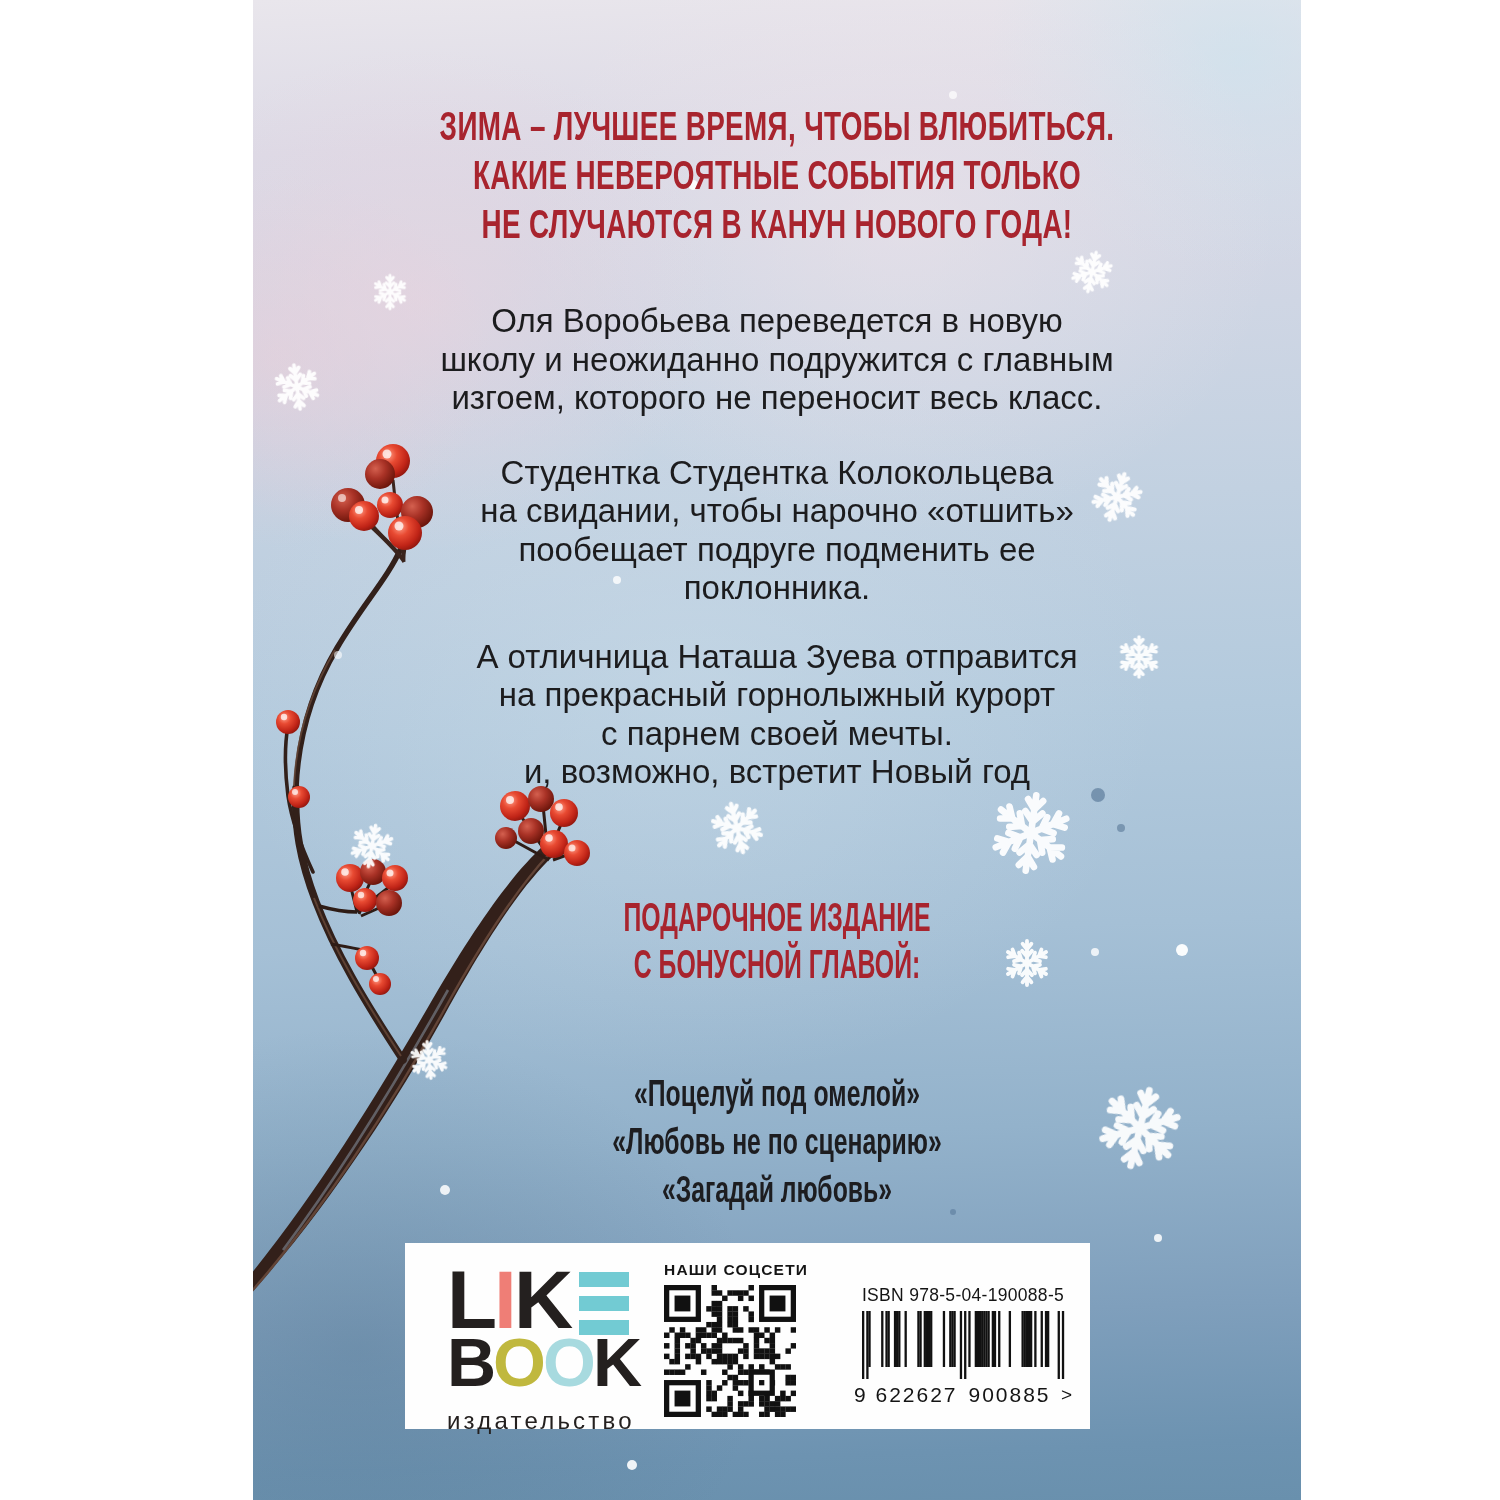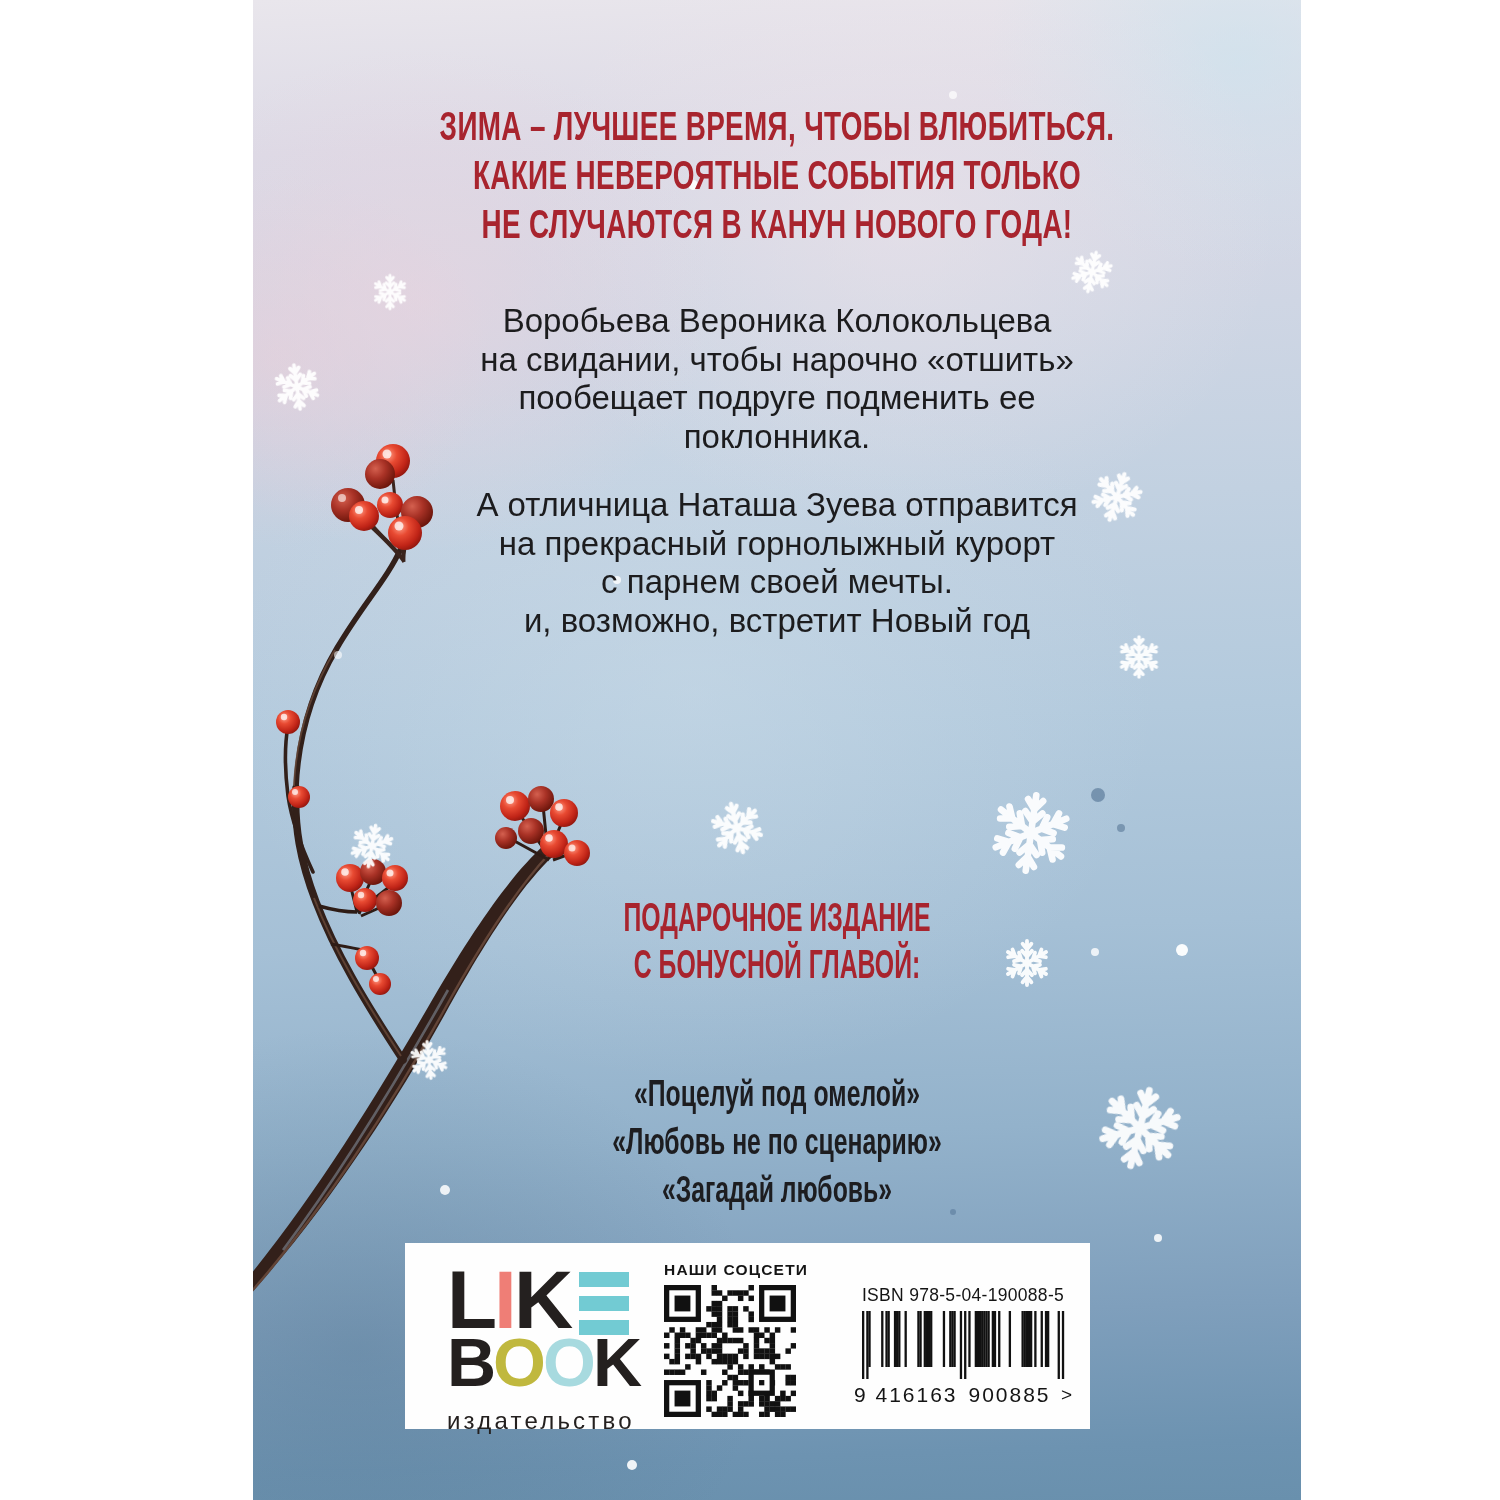--- a/index.html
+++ b/index.html
@@ -179,21 +179,26 @@
     </svg>
 
     <div class="txt hl">
       <span class="ln">ЗИМА – ЛУЧШЕЕ ВРЕМЯ, ЧТОБЫ ВЛЮБИТЬСЯ.</span>
       <span class="ln">КАКИЕ НЕВЕРОЯТНЫЕ СОБЫТИЯ ТОЛЬКО</span>
       <span class="ln">НЕ СЛУЧАЮТСЯ В КАНУН НОВОГО ГОДА!</span>
     </div>
 
     <div class="txt bodytxt">
       <p>
-        <span class="ln" style="display:block">Воробьева Вероника Колокольцева</span>
+        <span class="ln" style="display:block">Оля Воробьева переведется в новую</span>
+        <span class="ln" style="display:block">школу и неожиданно подружится с главным</span>
+        <span class="ln" style="display:block">изгоем, которого не переносит весь класс.</span>
+      </p>
+      <p>
+        <span class="ln" style="display:block">Студентка Студентка Колокольцева</span>
         <span class="ln" style="display:block">на свидании, чтобы нарочно «отшить»</span>
         <span class="ln" style="display:block">пообещает подруге подменить ее</span>
         <span class="ln" style="display:block">поклонника.</span>
       </p>
       <p class="p3">
         <span class="ln" style="display:block">А отличница Наташа Зуева отправится</span>
         <span class="ln" style="display:block">на прекрасный горнолыжный курорт</span>
         <span class="ln" style="display:block">с парнем своей мечты.</span>
         <span class="ln" style="display:block">и, возможно, встретит Новый год</span>
       </p>
@@ -497,21 +502,21 @@
               <rect x="180.2315789473684" y="0" width="2.3063157894736843" height="56" fill="#111"></rect>
               <rect x="186.61052631578946" y="0" width="2.3063157894736843" height="56" fill="#111"></rect>
               <rect x="190.86315789473684" y="0" width="2.3063157894736843" height="56" fill="#111"></rect>
               <rect x="192.9894736842105" y="0" width="2.3063157894736843" height="56" fill="#111"></rect>
               <rect x="203.62105263157895" y="0" width="2.3063157894736843" height="68" fill="#111"></rect>
               <rect x="207.8736842105263" y="0" width="2.3063157894736843" height="68" fill="#111"></rect>
             </svg>
         </div>
         <div class="bcdigits">
           <span class="d9">9</span>
-          <span class="grp">416163</span>
+          <span class="grp">622627</span>
           <span class="grp">900885</span>
           <span class="tail">&gt;</span>
         </div>
       </div>
     </div>
 
   </div>
 </div>
 
 </body></html>

